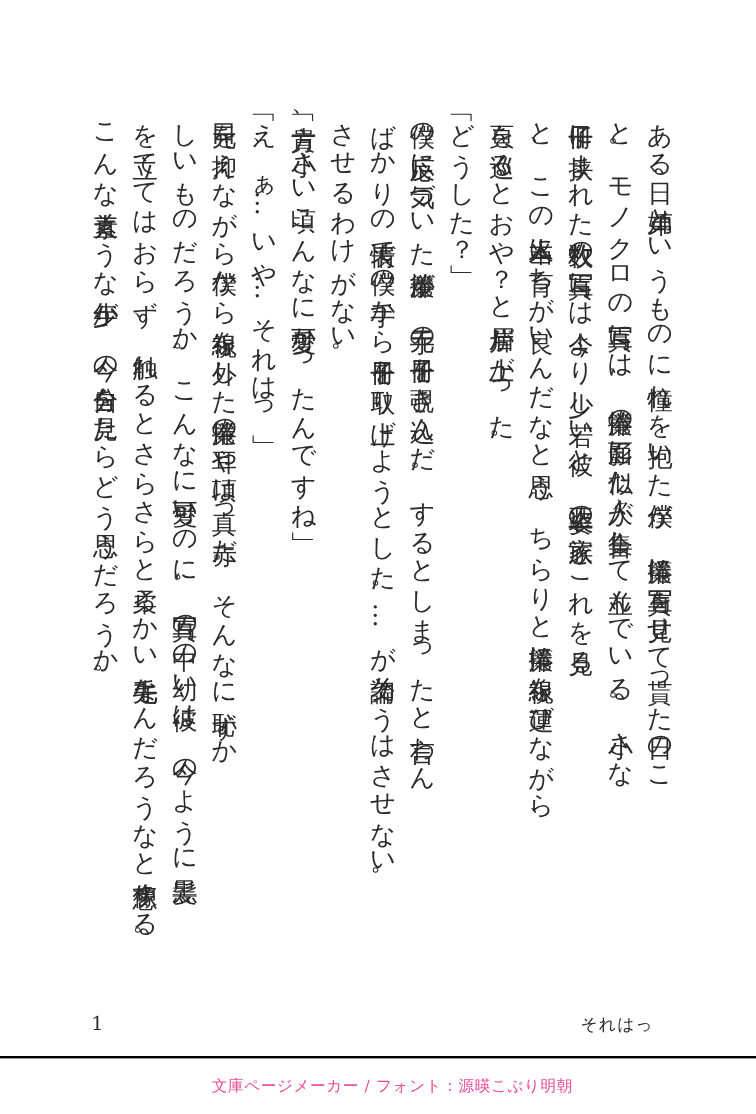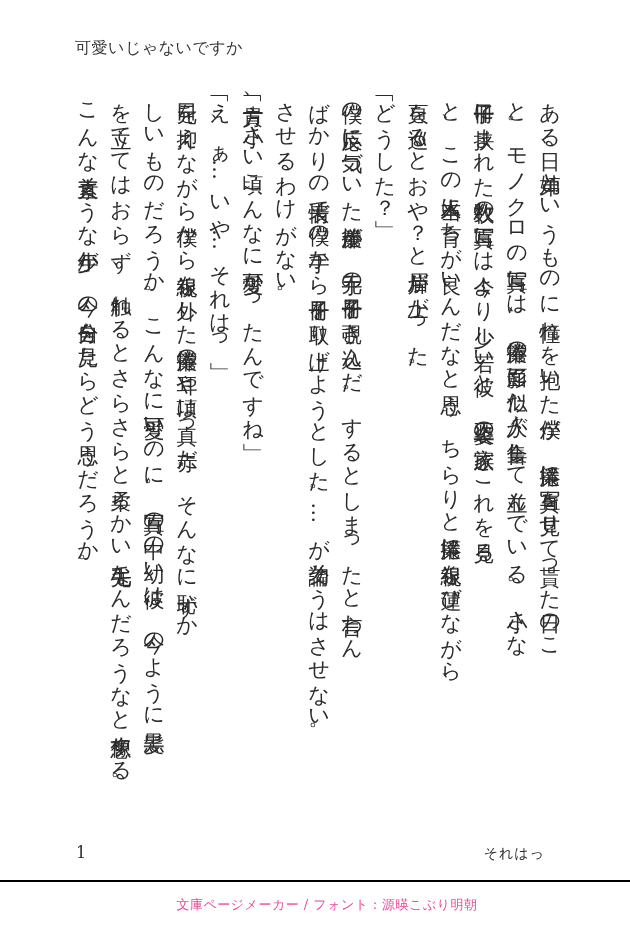--- a/index.html
+++ b/index.html
@@ -73,21 +73,20 @@
     letter-spacing: 0.5px;
     color: #ec4899;
     margin-left: 12px;
   }
 </style>
 </head>
 <body>
 
 <div class="page">
 
-  <div class="header-title">可愛いじゃないですか</div>
 
   <div class="vertical-body">
     <div class="text-line">ある日、姉弟というものに憧れを抱いた僕が、捲簾に写真を見せて貰った日のこ</div>
     <div class="text-line">と。モノクロの写真には、捲簾の面影に似た人々が集合して並んでいる。小さな</div>
     <div class="text-line">冊子に挟まれた数枚の写真には今より少し若い彼と、正装姿の家族。これを見る</div>
     <div class="text-line">と、この人本当に育ちが良いんだなと思う。ちらりと捲簾に視線を運びながら、</div>
     <div class="text-line">頁を巡るとおや？と片眉が上がった。</div>
     <div class="text-line">「どうした？」</div>
     <div class="text-line">僕の反応に気づいた捲簾が、手元の冊子を覗き込んだ。するとしまったと言わん</div>
     <div class="text-line">ばかりの表情で僕の手から冊子を取り上げようとした。…が勿論そうはさせない。</div>

